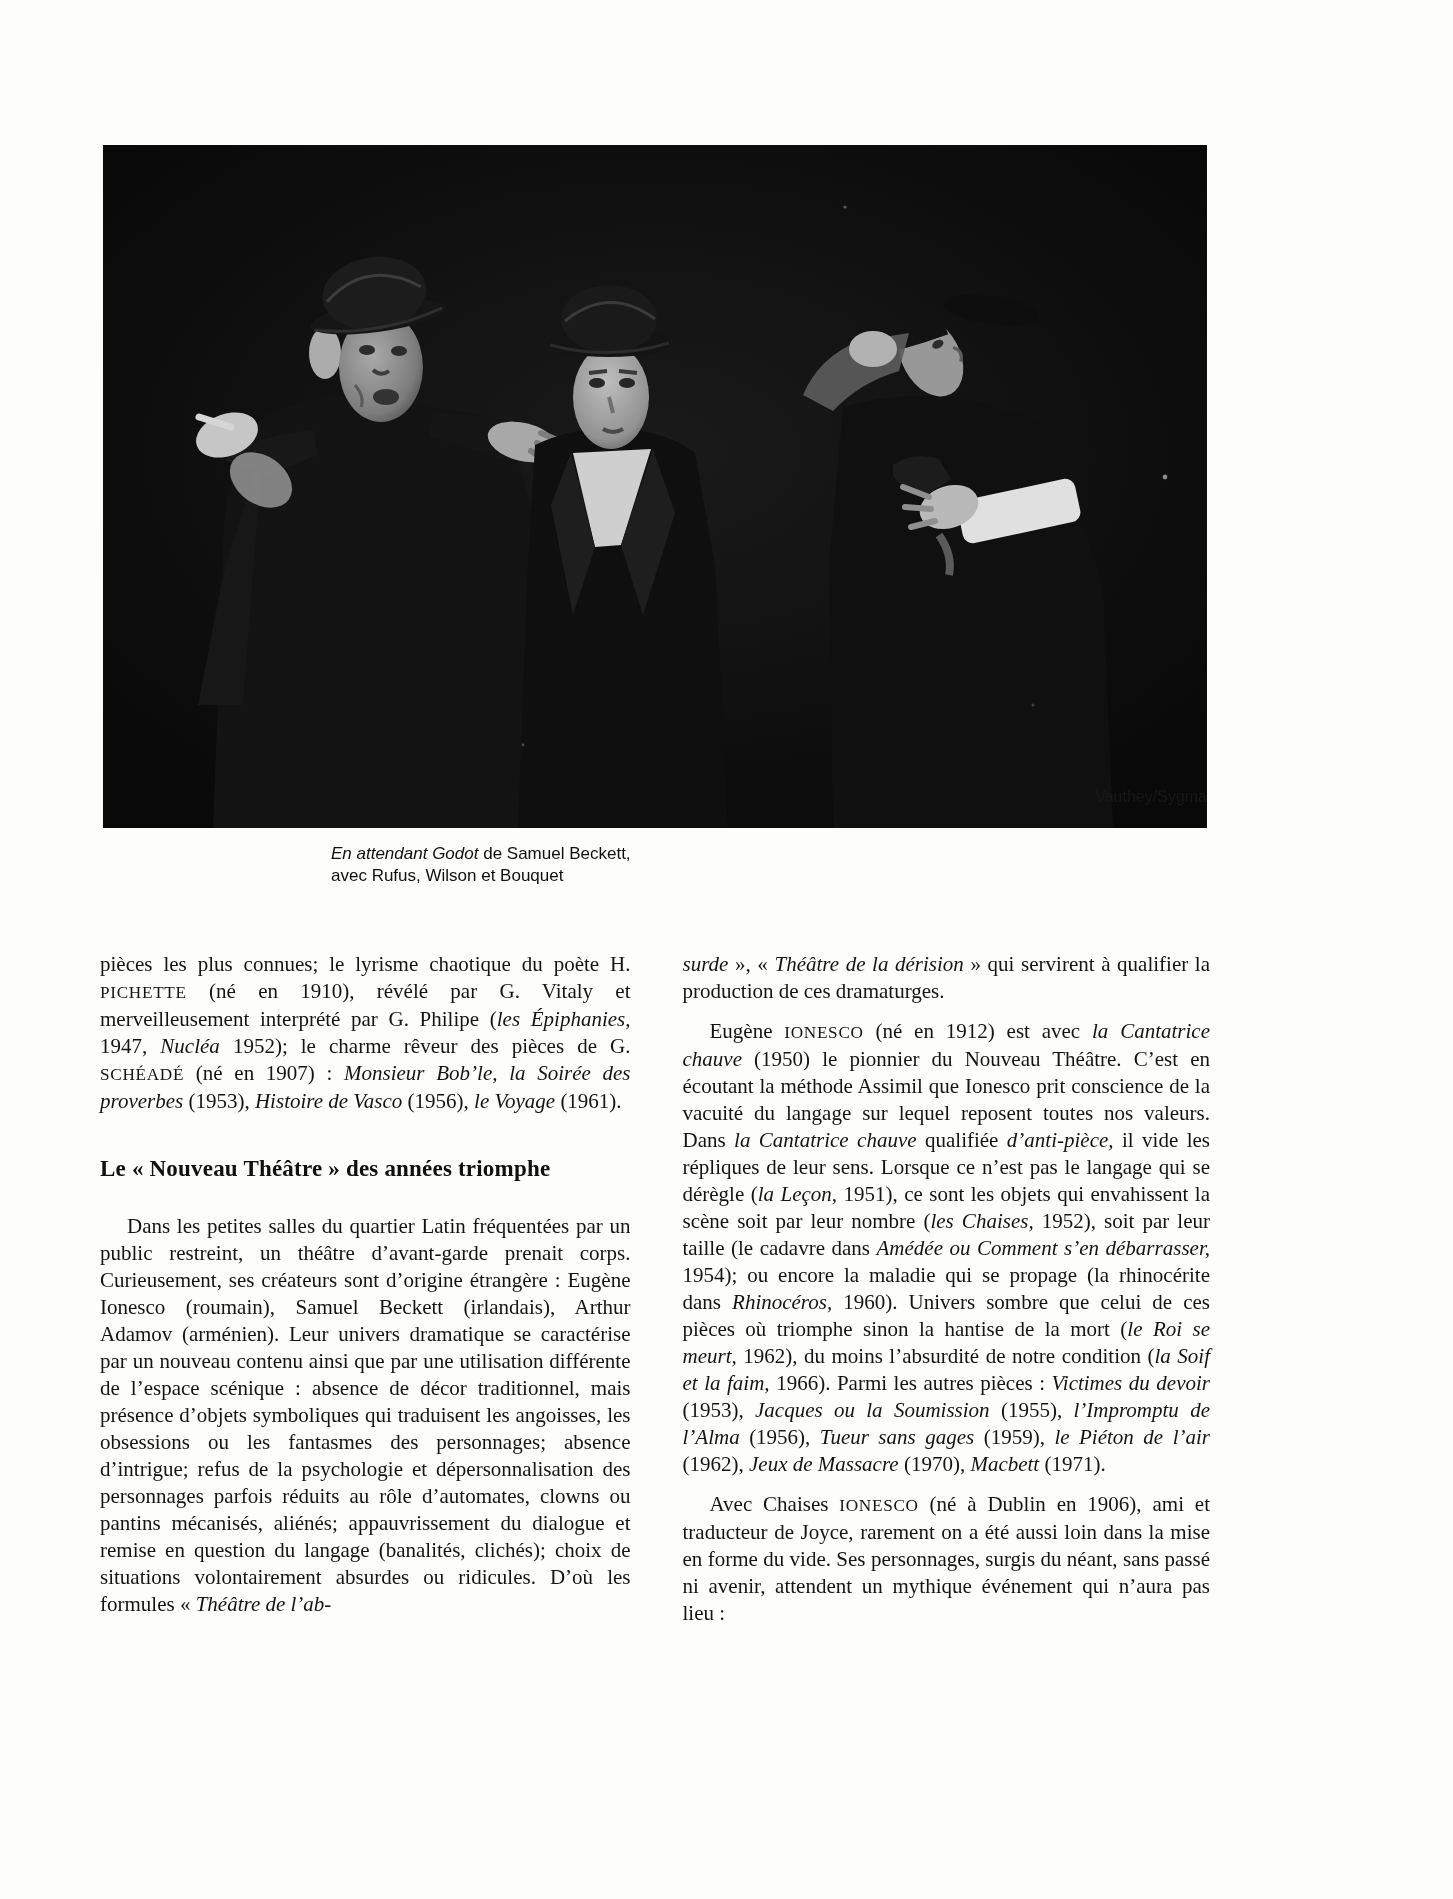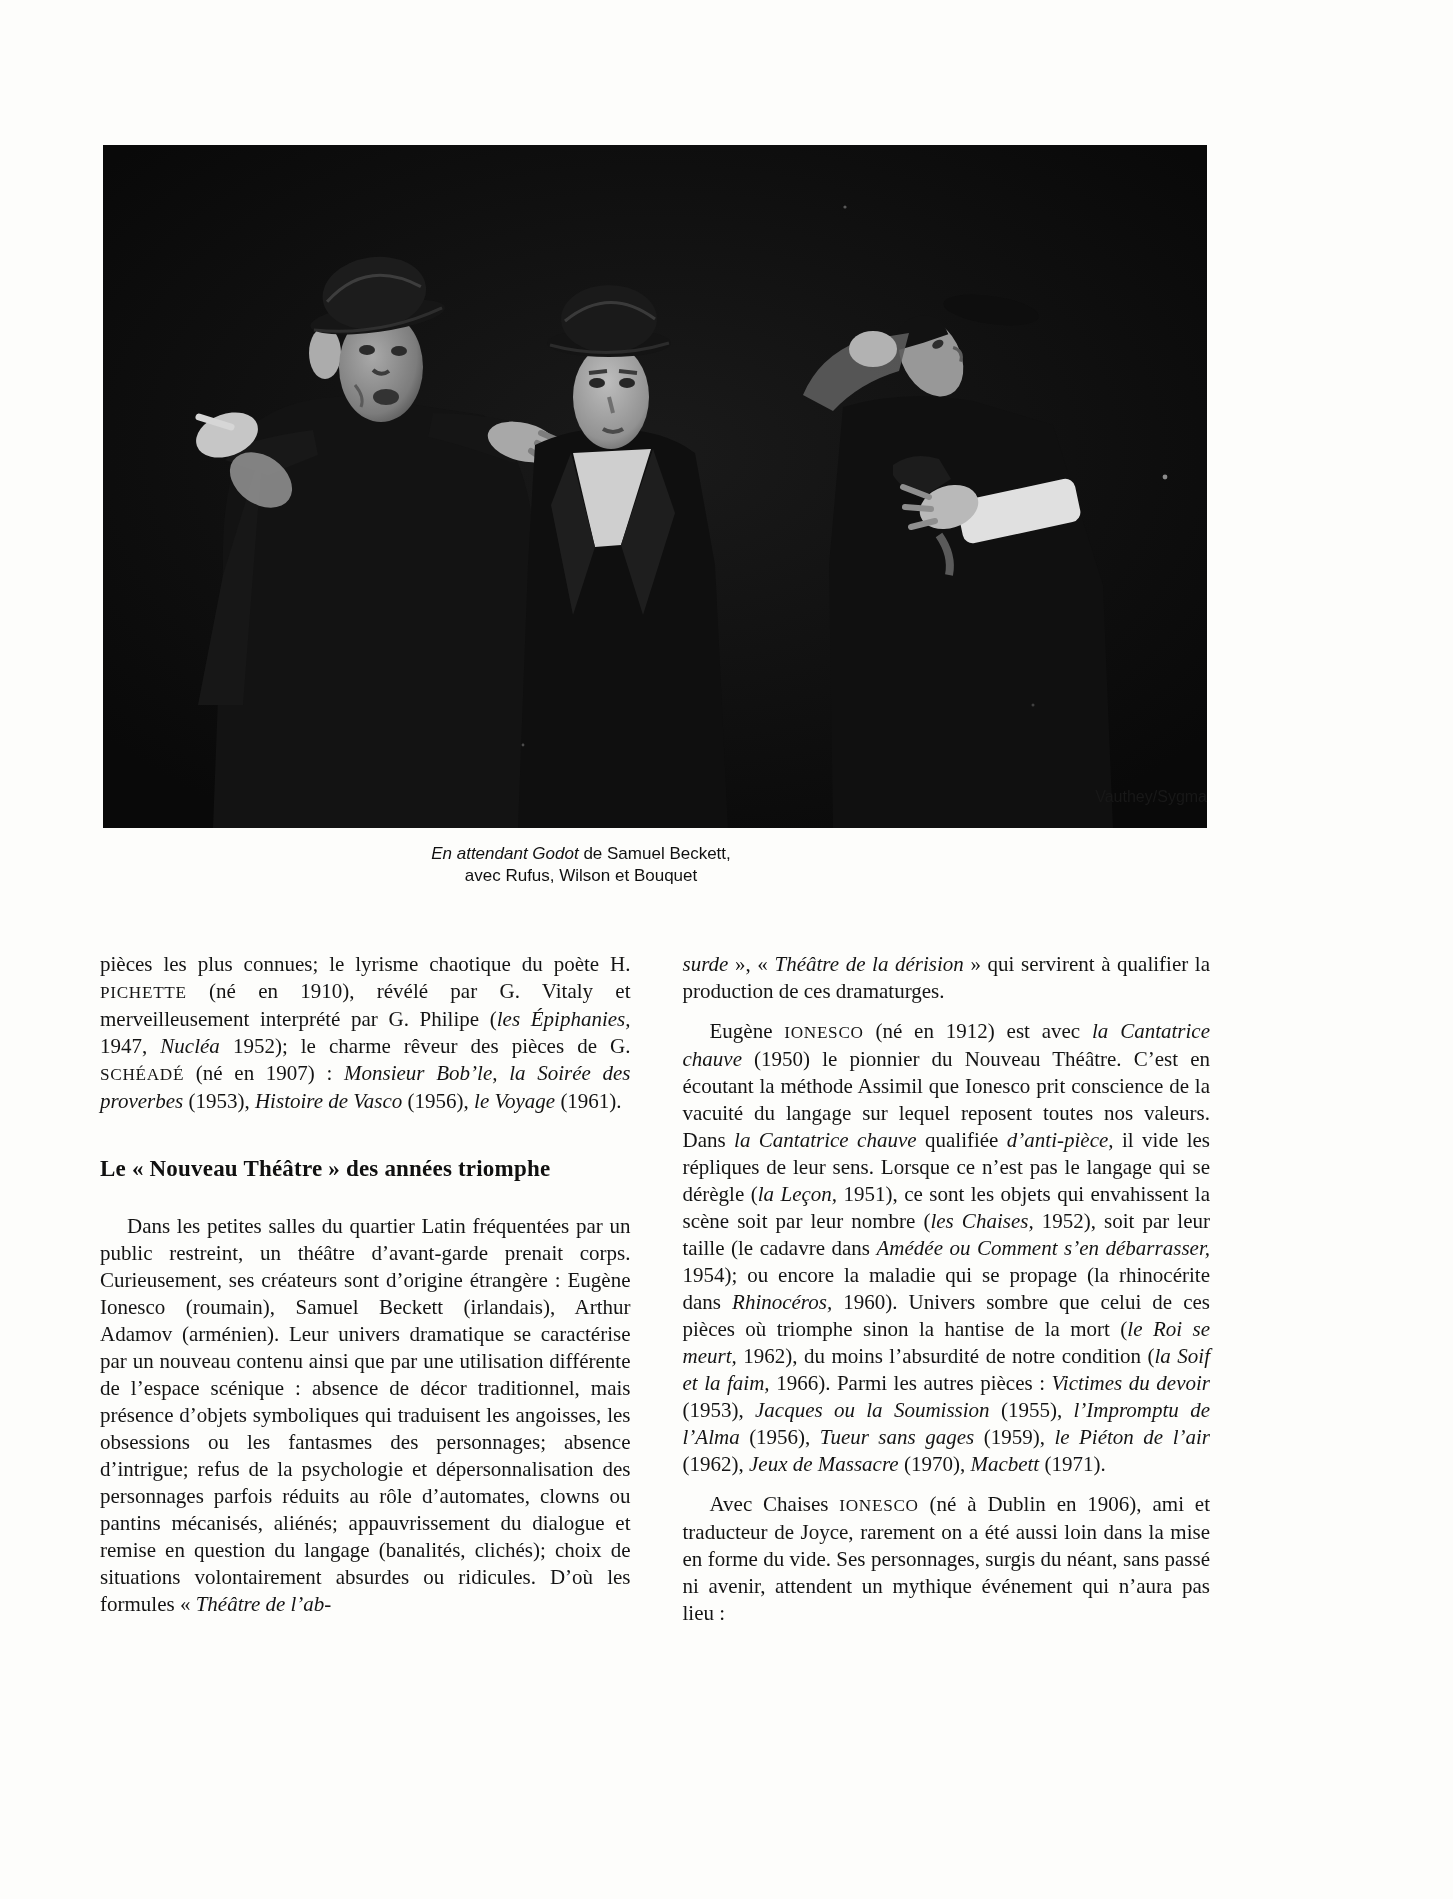--- a/index.html
+++ b/index.html
@@ -15,21 +15,21 @@
   }
   .photo svg { display:block; width:100%; height:100%; }
   .credit {
     position:absolute; left:927px; top:787px; width:280px;
     font-family:"Liberation Sans", sans-serif; font-size:16px; line-height:20px;
     text-align:right; color:#181818;
   }
   .caption {
     position:absolute; left:331px; top:843px; width:500px;
     font-family:"Liberation Sans", sans-serif; font-size:17px; line-height:22px;
-    text-align:center; color:#101010;
+    text-align:left; color:#101010;
   }
   
   .columns {
     position:absolute; left:100px; top:951px; width:1110px;
     display:flex; gap:32px;
   }
   .col-left  { width:535px; }
   .col-right { width:532px;margin-left:20px; }
   .col p.paragraph {
     margin:0; font-size:21px; line-height:27px; text-align:justify;

